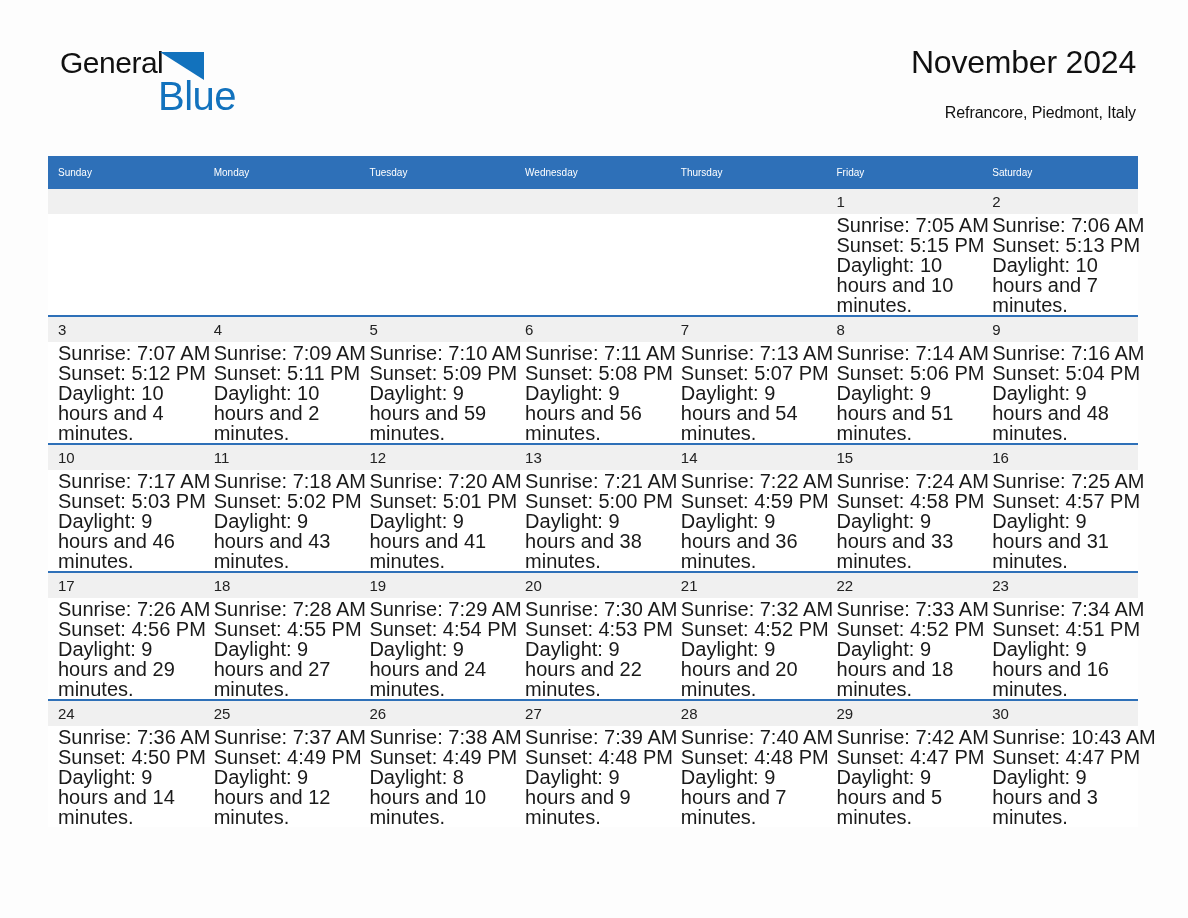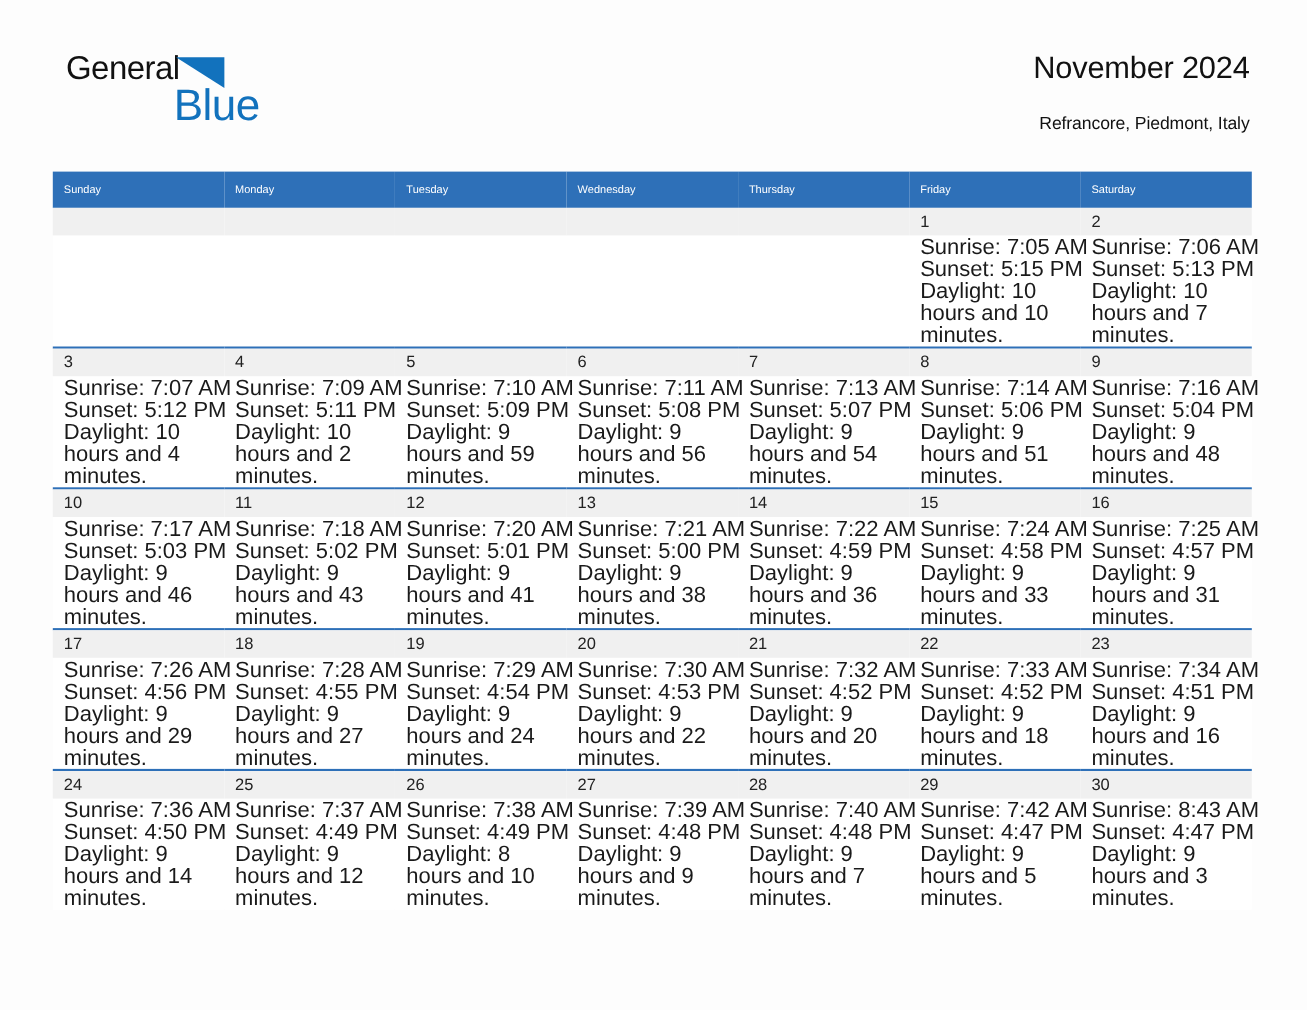--- a/index.html
+++ b/index.html
@@ -65,21 +65,21 @@
     white-space: nowrap;
   }
 
   .titles {
     position: absolute;
     right: 4px;
     top: 38px;
     text-align: right;
   }
   .cal-title {
-    font-size: 28px;
+    font-size: 32px;
     line-height: 48px;
     font-weight: normal;
     color: #111111;
     margin: 0;
     letter-spacing: -0.2px;
   }
   .cal-subtitle {
     font-size: 16px;
     line-height: 30px;
     font-weight: normal;
@@ -515,21 +515,21 @@
                 <div>Sunrise: 7:42 AM</div>
                 <div>Sunset: 4:47 PM</div>
                 <div class="daylight-line">Daylight: 9 hours and 5 minutes.</div>
               </div>
             </div>
           </td>
           <td>
             <div class="cell">
               <div class="daynum-band">30</div>
               <div class="cell-body">
-                <div>Sunrise: 8:43 AM</div>
+                <div>Sunrise: 10:43 AM</div>
                 <div>Sunset: 4:47 PM</div>
                 <div class="daylight-line">Daylight: 9 hours and 3 minutes.</div>
               </div>
             </div>
           </td>
         </tr>
       </tbody>
   </table>
 
 </div>

